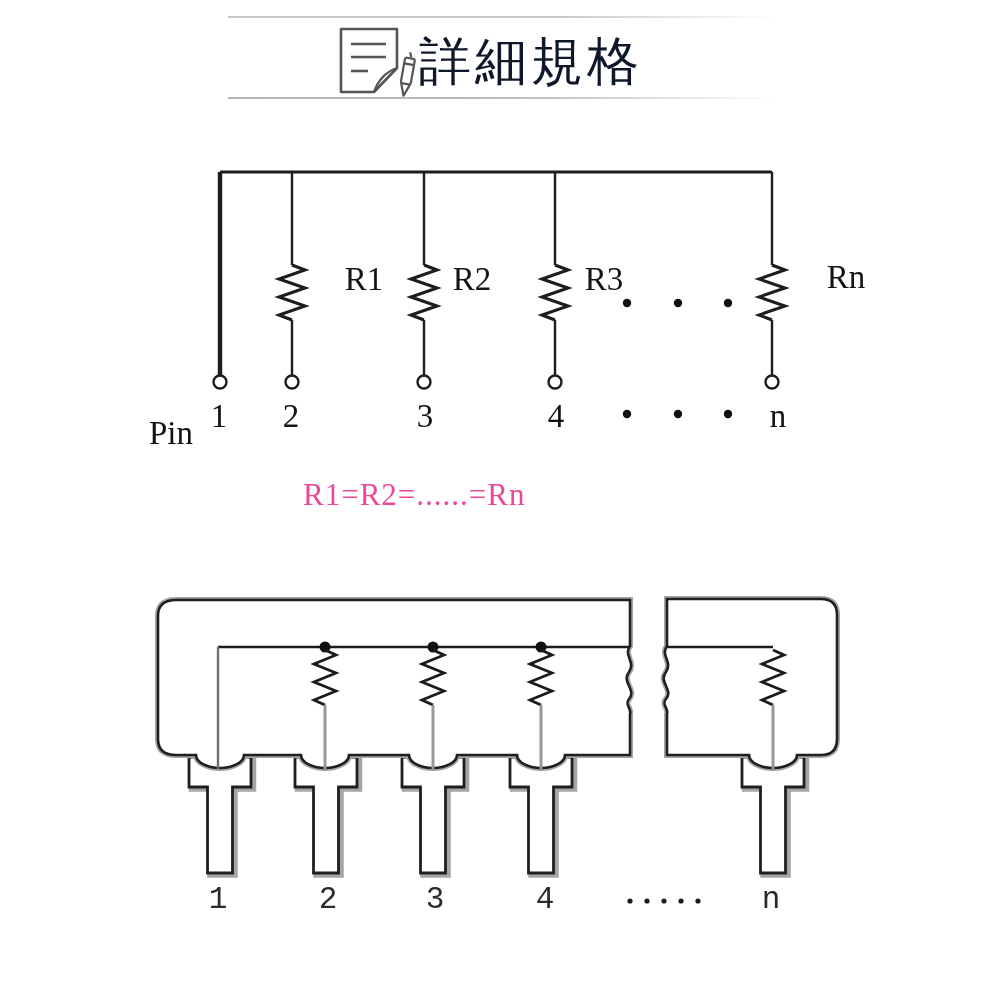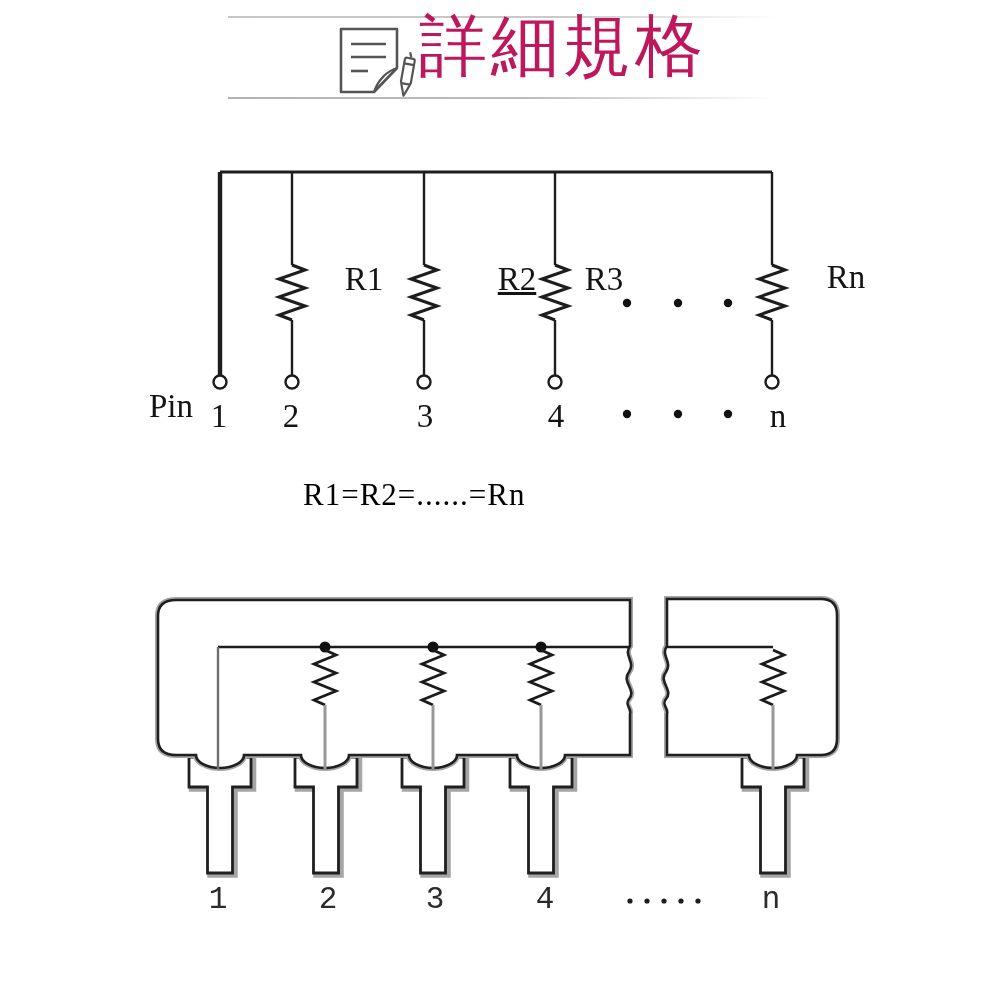--- a/index.html
+++ b/index.html
@@ -12,34 +12,34 @@
   .hdr-line{position:absolute;height:2px;}
   .hdr-line.top{
     left:228px;top:16px;width:552px;
     background:linear-gradient(to right,#c6c6c6 0%,#c9c9c9 60%,rgba(201,201,201,0) 100%);
   }
   .hdr-line.bot{
     left:228px;top:97px;width:548px;
     background:linear-gradient(to right,#b3b3b3 0%,#bdbdbd 55%,rgba(189,189,189,0) 100%);
   }
   .hdr-title{
-    position:absolute;left:419px;top:14px;
-    font-size:68px;line-height:62px;color:#be185d;
+    position:absolute;left:419px;top:30px;
+    font-size:52px;line-height:62px;color:#0f172a;
     letter-spacing:4px;font-weight:400;white-space:nowrap;
   }
   
   .lbl{
     position:absolute;transform:translateX(-50%);
     font-family:"Liberation Serif", serif;
     font-size:33px;line-height:34px;color:#141414;white-space:nowrap;text-align:right;
   }
   .formula{
     position:absolute;left:303px;top:477px;
     font-family:"Liberation Serif", serif;
-    font-size:31px;color:#000000;letter-spacing:1px;white-space:nowrap;
+    font-size:31px;color:#ec4899;letter-spacing:1px;white-space:nowrap;
   }
   
   .pkg-num{
     position:absolute;transform:translateX(-50%);
     font-family:"Liberation Mono", monospace;
     font-size:31px;line-height:32px;color:#2b2b2b;white-space:nowrap;
   }
   svg{position:absolute;left:0;top:0;}
 </style>
 </head>
@@ -191,25 +191,25 @@
       <circle cx="630" cy="901" r="2.6"></circle>
         <circle cx="647" cy="901" r="2.6"></circle>
       <circle cx="664" cy="901" r="2.6"></circle>
         <circle cx="681" cy="901" r="2.6"></circle>
       <circle cx="698" cy="901" r="2.6"></circle>
     </g>
   </g>
 </svg>
 
 <span class="lbl" style="left:364px;top:262px;">R1</span>
-<span class="lbl" style="left:517px;top:262px;text-decoration:underline;">R2</span>
+<span class="lbl" style="left:472px;top:262px;">R2</span>
 <span class="lbl" style="left:604px;top:262px;">R3</span>
 <span class="lbl" style="left:846px;top:260px;">Rn</span>
 
-<span class="lbl" style="left:171px;top:389px;">Pin</span>
+<span class="lbl" style="left:171px;top:416px;">Pin</span>
 <span class="lbl" style="left:219px;top:399px;">1</span>
 <span class="lbl" style="left:291px;top:399px;">2</span>
 <span class="lbl" style="left:425px;top:399px;">3</span>
 <span class="lbl" style="left:556px;top:399px;">4</span>
 <span class="lbl" style="left:778px;top:399px;">n</span>
 
 <div class="formula">R1=R2=......=Rn</div>
 
 <span class="pkg-num" style="left:218px;top:884px;">1</span>
 <span class="pkg-num" style="left:328px;top:884px;">2</span>

